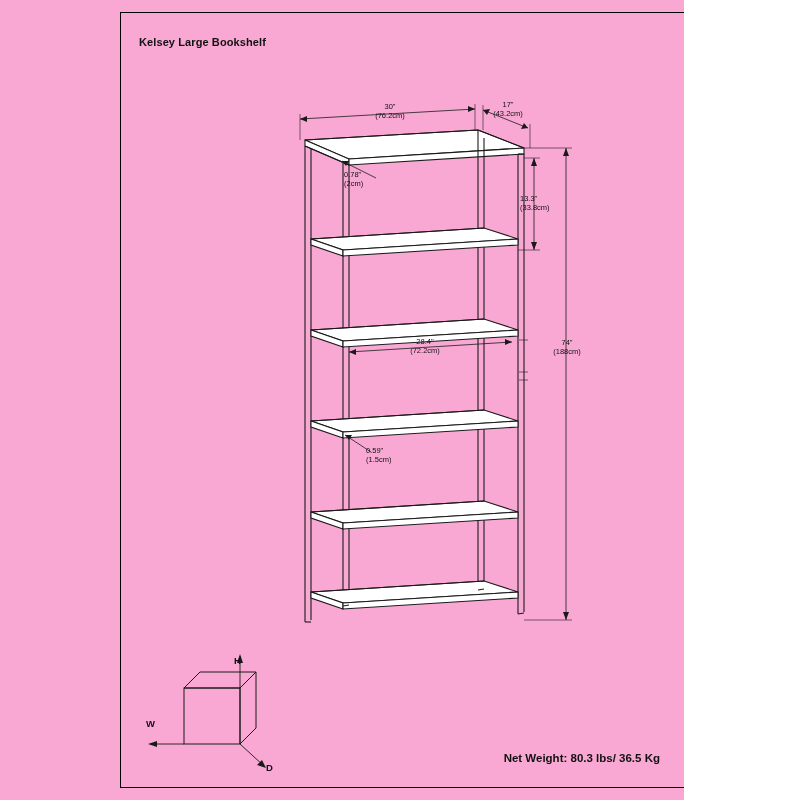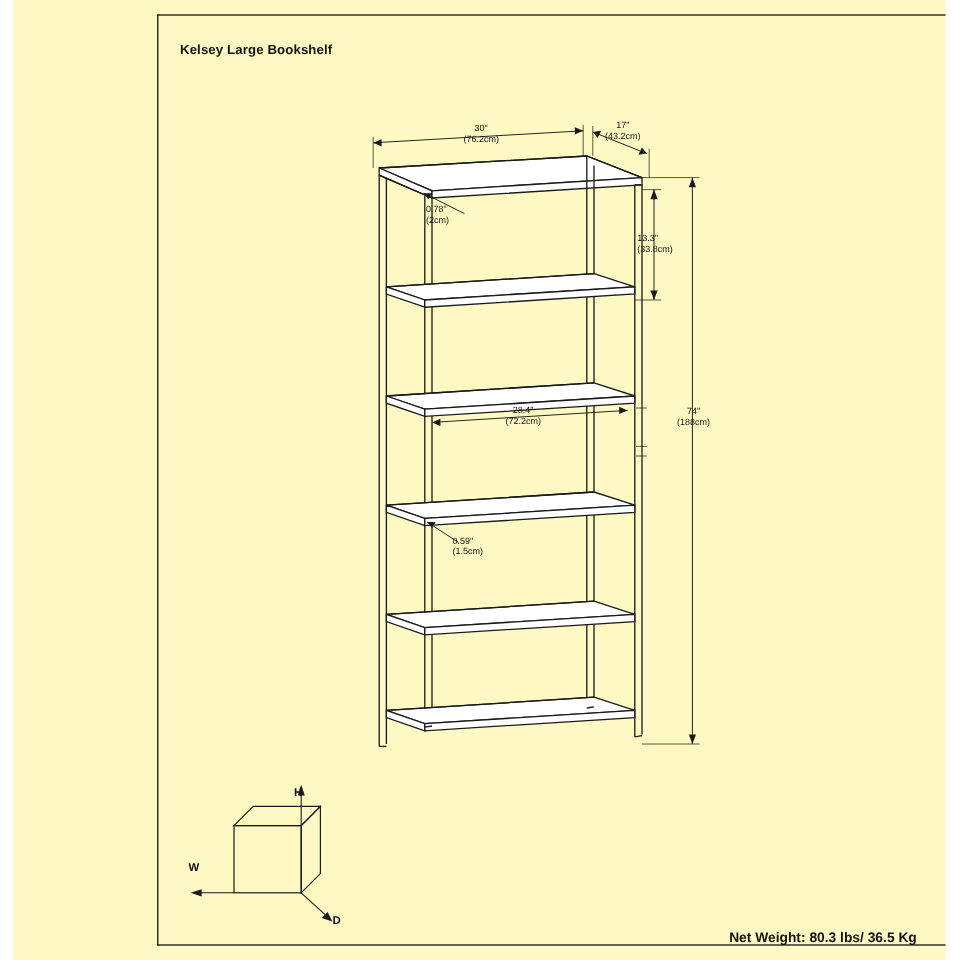--- a/index.html
+++ b/index.html
@@ -5,25 +5,24 @@
   html, body {
     margin: 0;
     padding: 0;
     background: #ffffff;
   }
   body {
     font-family: "Liberation Sans", sans-serif;
   }
   #page {
     position: relative;
-    width: 777px;
+    width: 684px;
     height: 800px;
-    background: #fef9c3;
+    background: #f9a8d4;
     overflow: hidden;
-    margin-left: 11px;
   }
   
   .frame-left {
     position: absolute;
     left: 120px;
     top: 12px;
     width: 1px;
     height: 776px;
     background: #000;
   }
@@ -56,21 +55,21 @@
     left: 139px;
     top: 36px;
     font-size: 11px;
     font-weight: bold;
     color: #111;
     letter-spacing: 0.1px;
   }
   .netweight {
     position: absolute;
     right: 24px;
-    bottom: 12px;
+    bottom: 36px;
     font-size: 11.5px;
     font-weight: bold;
     color: #111;
     text-align: right;
     padding-left: 36px;
   }
   svg {
     position: absolute;
     left: 0;
     top: 0;

